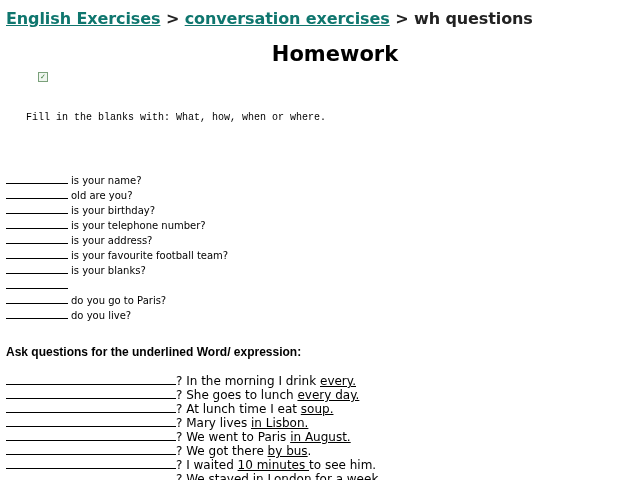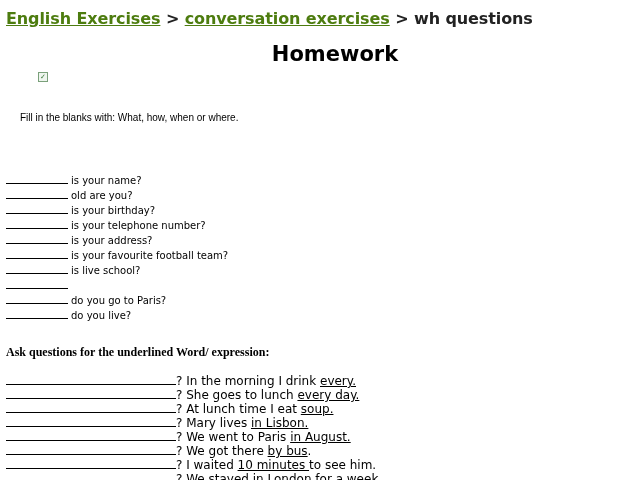--- a/index.html
+++ b/index.html
@@ -2,48 +2,48 @@
 <html><head>
 <meta charset="utf-8">
 <style>
   html, body { margin: 0; padding: 0; background: #ffffff; }
   body { width: 640px; height: 480px; overflow: hidden; position: relative; color: #000; }
   .breadcrumb {
     position: absolute; left: 6px; top: 9px;
     font-family: "DejaVu Sans", sans-serif; font-weight: bold; font-size: 16px;
     white-space: nowrap; letter-spacing: -0.1px;
   }
-  .breadcrumb a { color: #4d7c0f; text-decoration: underline; margin-top: 40px; }
+  .breadcrumb a { color: #0f766e; text-decoration: underline; margin-top: 40px; }
   .breadcrumb .sep, .breadcrumb .current { color: #222; }
   .title {
     position: absolute; left: 0; width: 670px; top: 42px; text-align: center;
     font-family: "DejaVu Sans", sans-serif; font-weight: bold; font-size: 21px;
   }
   .checkbox-icon {
     position: absolute; left: 38px; top: 72px; width: 8px; height: 8px;
     border: 1px solid #7aa07a; background: #eef5ee;
     font-size: 7px; line-height: 8px; text-align: center; color: #3a7a3a;
     font-family: "DejaVu Sans", sans-serif;
   }
   .instructions {
-    position: absolute; left: 20px; top: 112px;
-    font-family: Liberation Sans, sans-serif; font-size: 10px;
+    position: absolute; left: 26px; top: 112px;
+    font-family: Liberation Mono, monospace; font-size: 10px;
   }
   .fill-list { position: absolute; left: 6px; top: 173px; }
   .fill-row {
     height: 15px; line-height: 15px;
     font-family: "DejaVu Sans", sans-serif; font-size: 10px; white-space: nowrap;
   }
   .blank-short {
     display: inline-block; width: 62px; height: 10px;
     border-bottom: 1px solid #000; margin-right: 3px; vertical-align: baseline;
   }
   .section-heading {
     position: absolute; left: 6px; top: 345px;
-    font-family: Liberation Serif, serif; font-weight: bold; font-size: 12px;
+    font-family: Liberation Sans, sans-serif; font-weight: bold; font-size: 12px;
   }
   .ask-list { position: absolute; left: 6px; top: 373px; }
   .ask-row {
     height: 14px; line-height: 14px;
     font-family: "DejaVu Sans", sans-serif; font-size: 12px; white-space: nowrap;
   }
   .blank-long {
     display: inline-block; width: 170px; height: 11px;
     border-bottom: 1px solid #000; vertical-align: baseline;
   }
@@ -66,21 +66,21 @@
 
 <div class="instructions">Fill in the blanks with: What, how, when or where.</div>
 
 <div class="fill-list">
   <div class="fill-row"><span class="blank-short"></span><span>is your name?</span></div>
   <div class="fill-row"><span class="blank-short"></span><span>old are you?</span></div>
   <div class="fill-row"><span class="blank-short"></span><span>is your birthday?</span></div>
   <div class="fill-row"><span class="blank-short"></span><span>is your telephone number?</span></div>
   <div class="fill-row"><span class="blank-short"></span><span>is your address?</span></div>
   <div class="fill-row"><span class="blank-short"></span><span>is your favourite football team?</span></div>
-  <div class="fill-row"><span class="blank-short"></span><span>is live school?</span></div>
+  <div class="fill-row"><span class="blank-short"></span><span>is your blanks?</span></div>
   <div class="fill-row"><span class="blank-short"></span></div>
   <div class="fill-row"><span class="blank-short"></span><span>do you go to Paris?</span></div>
   <div class="fill-row"><span class="blank-short"></span><span>do you live?</span></div>
 </div>
 
 <div class="section-heading">Ask questions for the underlined Word/ expression:</div>
 
 <div class="ask-list">
   <div class="ask-row"><span class="blank-long"></span><span>? In the morning I drink </span><span class="u">every.</span><span></span></div>
   <div class="ask-row"><span class="blank-long"></span><span>? She goes to lunch </span><span class="u">every day.</span><span></span></div>

